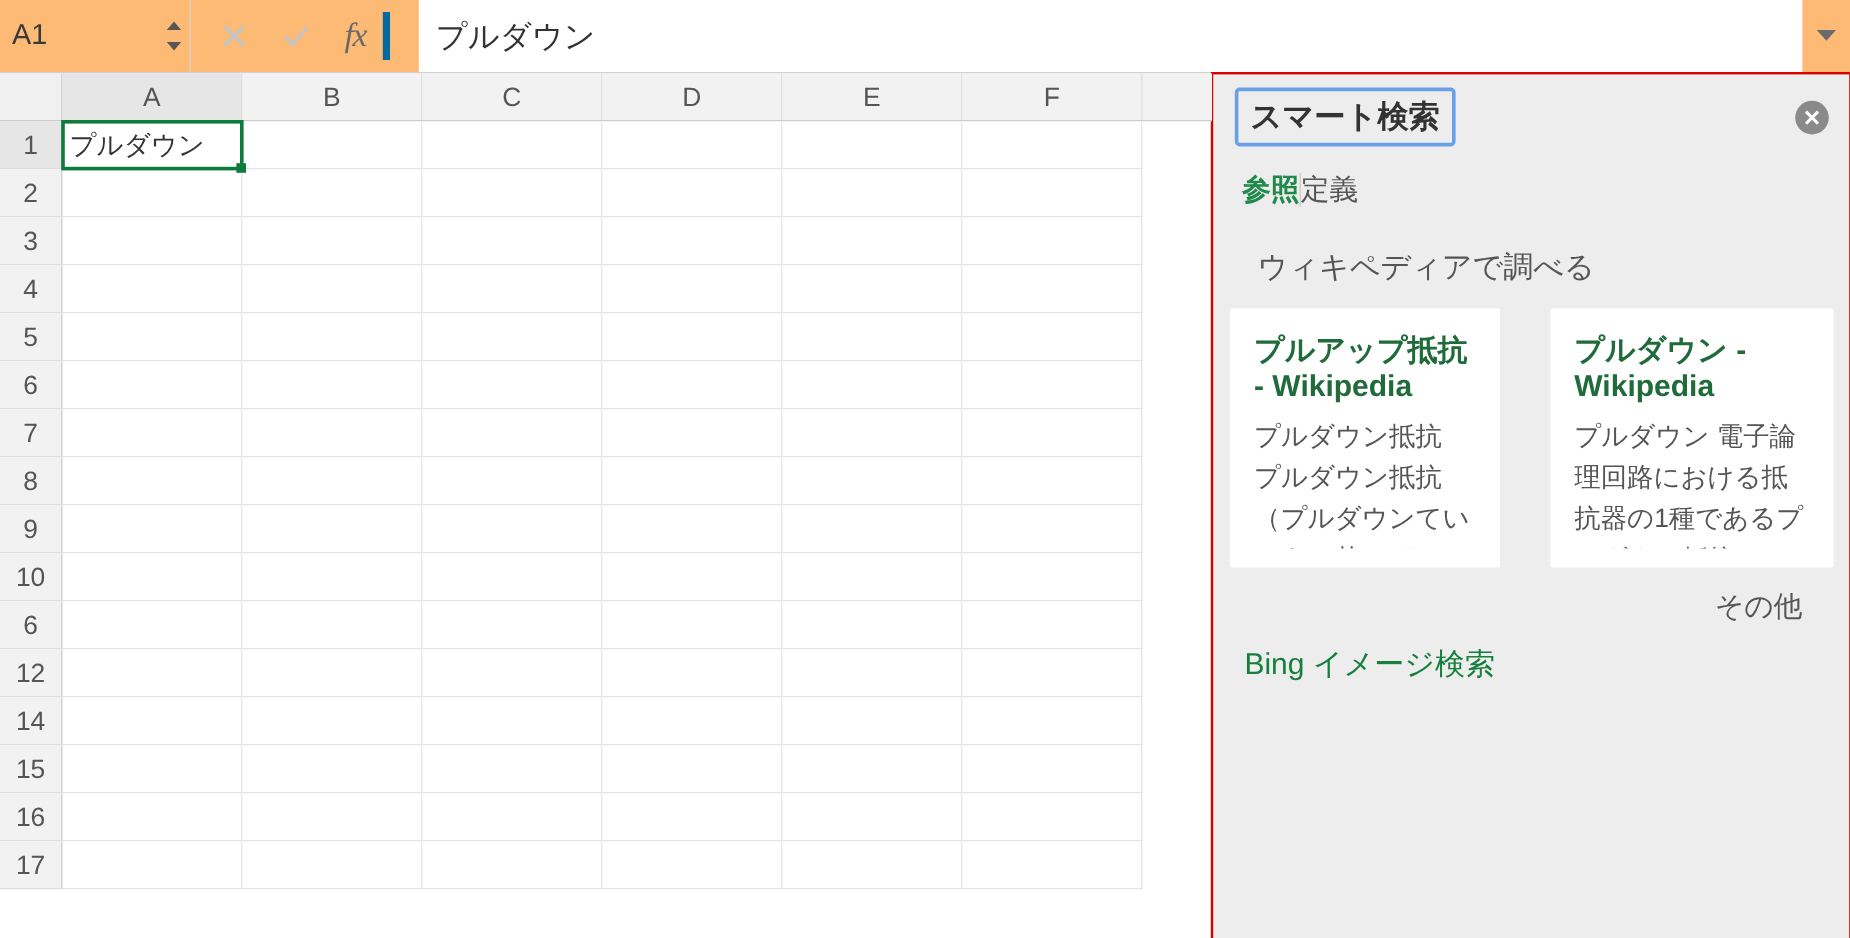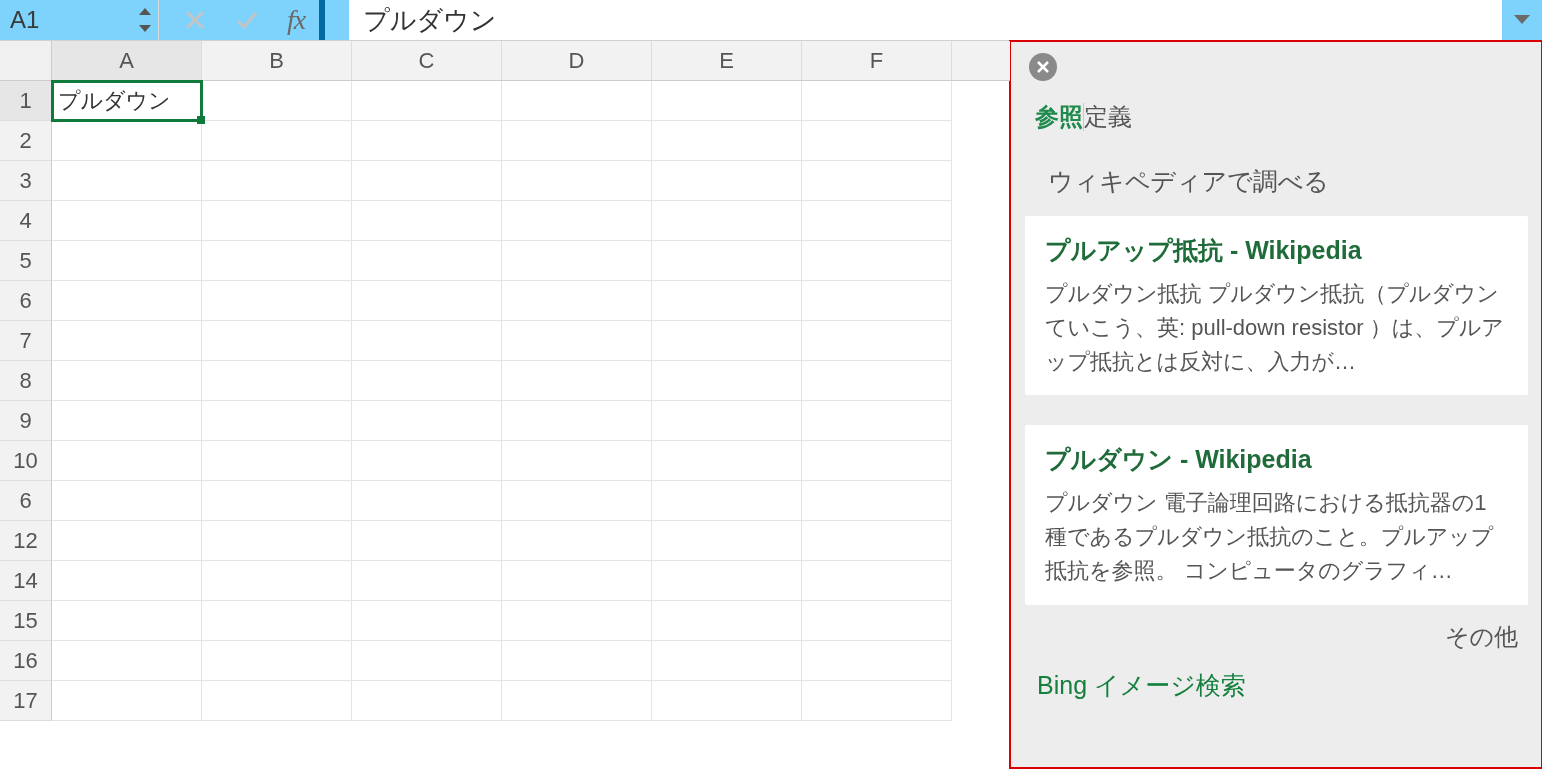--- a/index.html
+++ b/index.html
@@ -9,23 +9,23 @@
     width: 1542px;
     height: 782px;
     overflow: hidden;
     position: relative;
   }
 
   
   .formula-bar {
     display: flex;
     align-items: center;
-    height: 41px;
+    height: 61px;
     border-bottom: 1px solid #d0d0d0;
-    background: #7dd3fc;
+    background: #fdba74;
     justify-content: center;
   }
   .name-box-wrap {
     display: flex;
     align-items: center;
     height: 100%;
     padding: 4px 6px 4px 10px;
     border-right: 1px solid #d8d8d8;
     gap: 8px;
   }
@@ -192,21 +192,21 @@
     align-items:center;
   }
   .pane-tabs .tab.active { color: #1f8a4c; font-weight: 600; }
   .tab-sep { width:1px; height:28px; background:#c8c8c8; }
   .section-label {
     font-size: 25px;
     color: #555;
     padding: 18px 26px;
     margin-left: 11px;
   }
-  .results { padding: 0 14px; display:flex; flex-direction:column; gap: 30px; }
+  .results { padding: 0 14px; display:flex; flex-direction:row; gap: 42px; }
   .card {
     background: #fff;
     padding: 18px 20px 16px;
     border-radius: 2px;
   }
   .card-title {
     color: #1f6b3a;
     font-size: 25px;
     font-weight: 600;
     margin-bottom: 10px;
@@ -214,21 +214,21 @@
   .card-body {
     color: #555;
     font-size: 22px;
     line-height: 1.55;
     position: relative;
     max-height: 110px;
     overflow: hidden;
   }
   .more-link {
     text-align: right;
-    padding: 16px 24px 8px;
+    padding: 16px 40px 8px;
     font-size: 24px;
     color: #555;
   }
   .image-search {
     font-size: 25px;
     color: #15803d;
     padding: 8px 26px 18px;
   }
 </style>
 </head>
@@ -423,20 +423,21 @@
           <div class="cell"></div>
           <div class="cell"></div>
           <div class="cell"></div>
           <div class="cell"></div>
         </div>
       </div>
   </div>
 
   <div class="pane">
     <div class="pane-header">
+      <span class="pane-title">スマート検索</span>
       <span class="pane-close">
         <svg viewBox="0 0 14 14">
             <path d="M2 2 L12 12 M12 2 L2 12" stroke="#fff" stroke-width="2.5"></path>
           </svg>
       </span>
     </div>
     <div class="pane-tabs">
       <span class="tab active">参照</span>
       <span class="tab-sep"></span>
       <span class="tab">定義</span>

